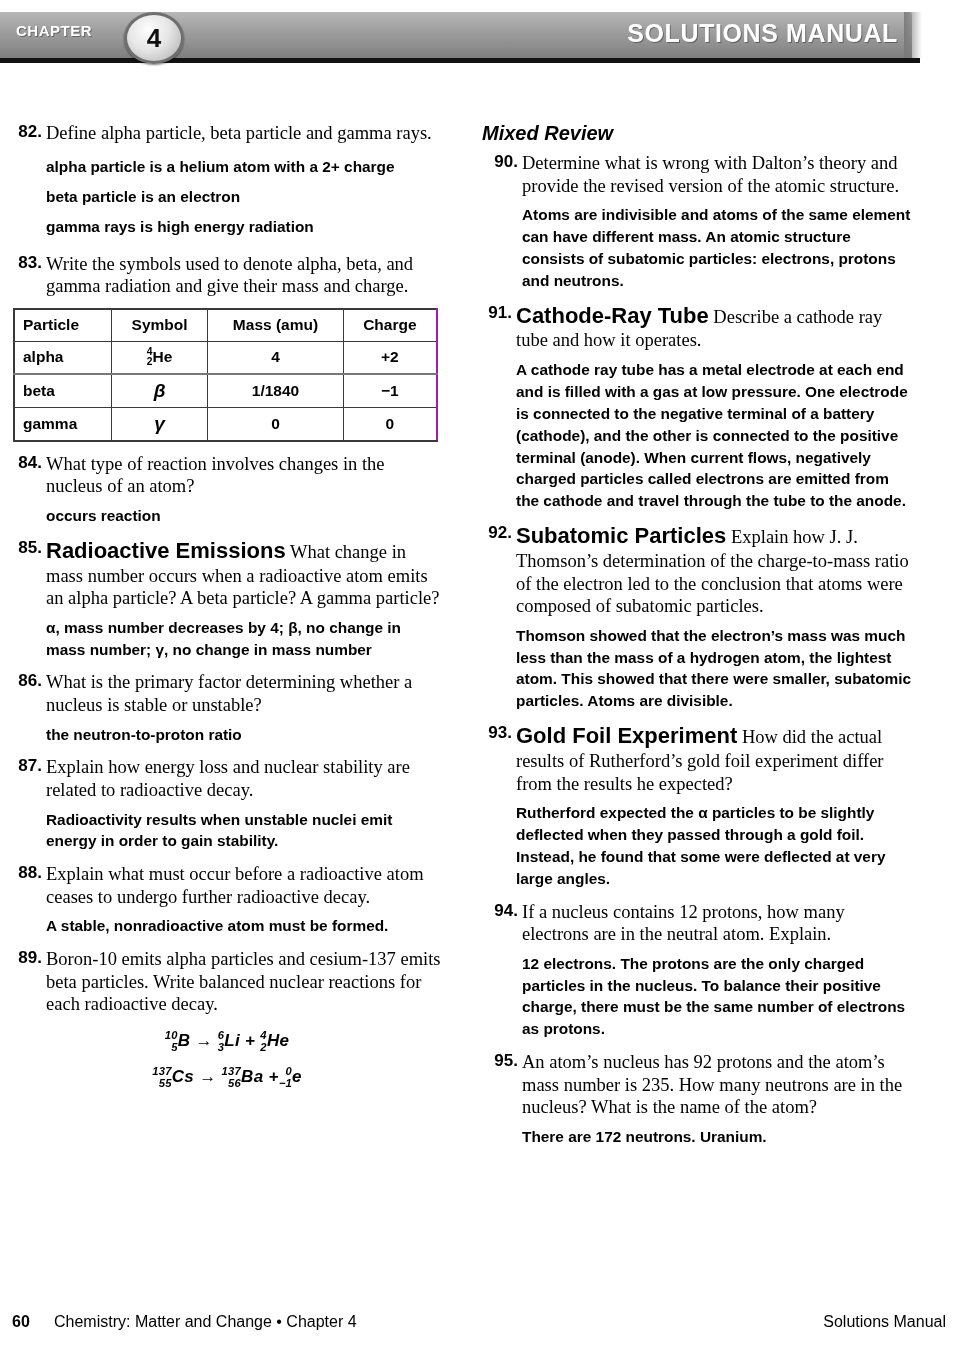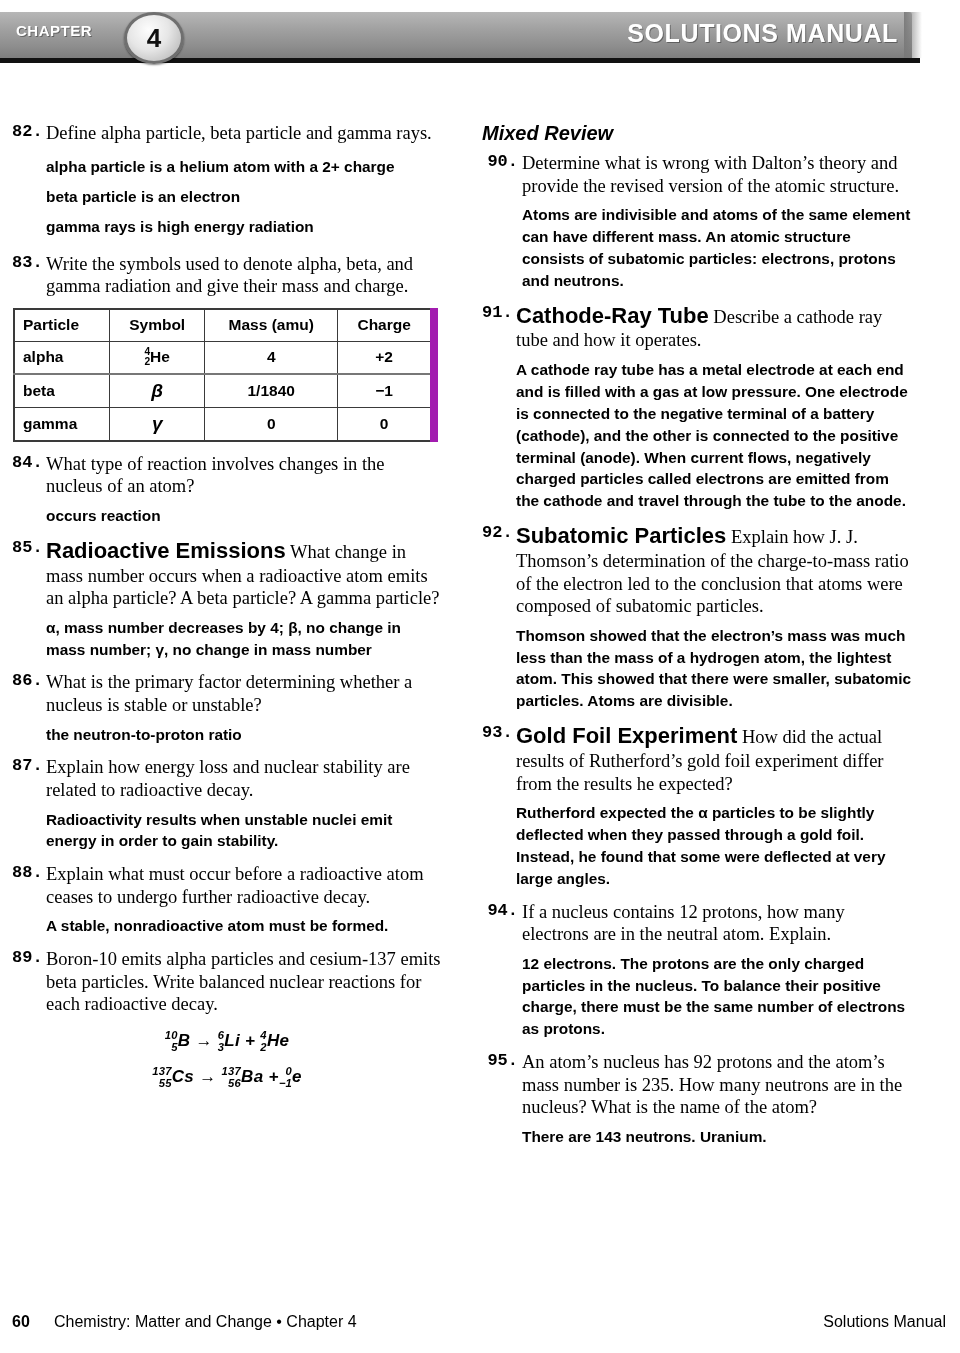--- a/index.html
+++ b/index.html
@@ -108,21 +108,21 @@
     font-size: 18.5px;
     line-height: 1.22;
     text-align: left;
   }
   .q .num {
     position: absolute;
     left: 0;
     top: 0;
     width: 30px;
     text-align: right;
-    font-family: Liberation Mono, monospace;
+    font-family: Liberation Sans, sans-serif;
     font-weight: bold;
     font-size: 17px;
   }
   .q.indent { padding-left: 40px; }
   .q.indent .num { width: 36px; }
   .lead {
     font-family: "Liberation Sans", sans-serif;
     font-weight: bold;
     font-size: 22px;
   }
@@ -157,21 +157,21 @@
     border: 1px solid #3a3a3a;
     padding: 5px 8px;
     text-align: center;
     height: 21px;
   }
   .tbl td.left { text-align: left; }
   .tbl tr.hdr td { border-top: 2px solid #3a3a3a; }
   .tbl tr.thick td { border-bottom: 2px solid #777777; }
   .tbl tr:last-child td { border-bottom: 2px solid #3a3a3a; }
   .tbl td:first-child { border-left: 2px solid #3a3a3a; }
-  .tbl td:last-child  { border-right: 8px solid #a21caf; }
+  .tbl td:last-child  { border-right: 2px solid #a21caf; }
 
   
   .nuc {
     display: inline-block;
     position: relative;
     vertical-align: baseline;
   }
   .nuc .stack {
     display: inline-flex;
     flex-direction: column;
@@ -396,21 +396,21 @@
     <div class="q indent">
       <span class="num">94.</span><span>If a nucleus contains 12 protons, how many electrons are in the neutral atom. Explain.</span>
     </div>
     <div class="a indent">12 electrons. The protons are the only charged particles in the nucleus. To balance their positive charge, there must be the same number of electrons as protons.</div>
   </div>
 
   <div class="qa">
     <div class="q indent">
       <span class="num">95.</span><span>An atom’s nucleus has 92 protons and the atom’s mass number is 235. How many neutrons are in the nucleus? What is the name of the atom?</span>
     </div>
-    <div class="a indent">There are 143 neutrons. Uranium.</div>
+    <div class="a indent">There are 172 neutrons. Uranium.</div>
   </div>
 
 </div>
 
 <div class="copyright">Copyright © Glencoe/McGraw-Hill, a division of The McGraw-Hill Companies, Inc.</div>
 
 <div class="footer">
   <span class="page-no">60</span>
   <span class="book">Chemistry: Matter and Change • Chapter 4</span>
   <span class="right">Solutions Manual</span>

